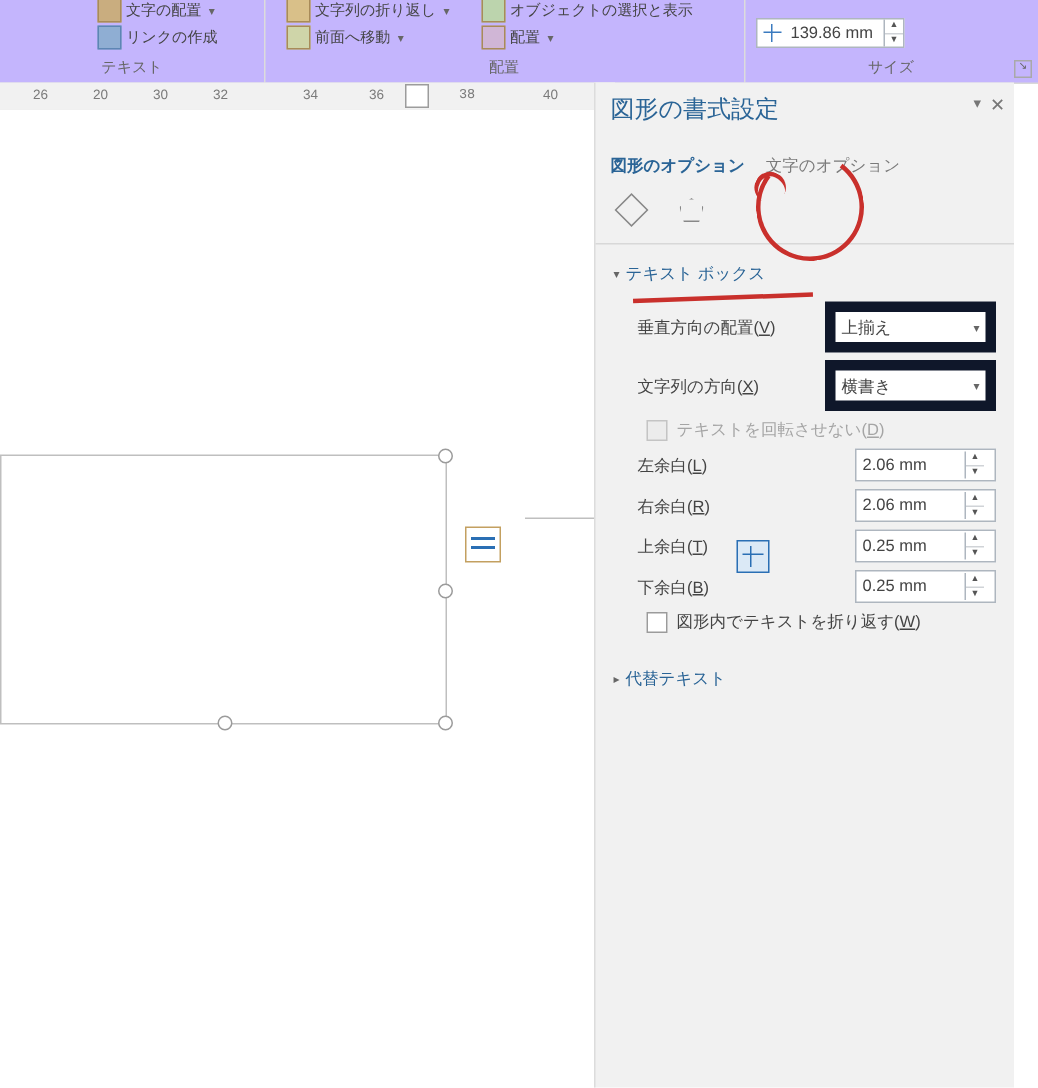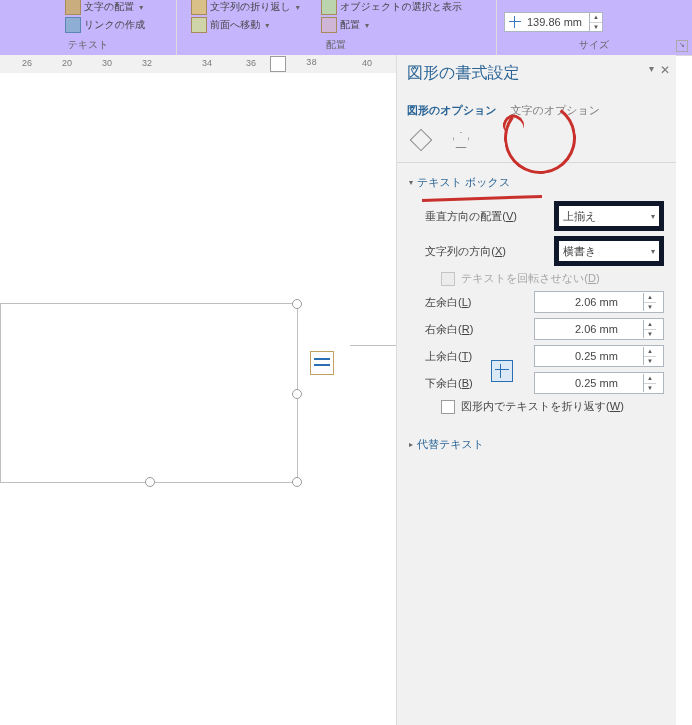--- a/index.html
+++ b/index.html
@@ -136,31 +136,31 @@
   .section{padding:6px 12px;}
   .section-hdr{
     color:#2a6496;font-size:11px;cursor:pointer;
     display:flex;align-items:center;gap:4px;padding:6px 0;
   }
   .section-hdr .tri{font-size:8px;color:#666;}
   .row{display:flex;align-items:center;justify-content:space-between;margin:5px 0;}
   .row .lbl{font-size:11px;}
   .row .lbl u{text-decoration:underline;}
   .combo{
-    width:92px;height:20px;border:5px solid #0f172a;background:#fff;
+    width:92px;height:20px;border:7px solid #0f172a;background:#fff;
     display:flex;align-items:center;justify-content:space-between;
     padding:0 4px;font-size:11px;color:#444;
   }
   .combo .chev{font-size:8px;color:#666;}
   .numbox{
     width:92px;height:20px;border:1px solid #aeb6bf;background:#fff;
-    display:flex;align-items:center;padding-left:36px;
+    display:flex;align-items:center;
   }
   .numbox input{border:none;width:64px;font-size:11px;padding:0 4px;outline:none;color:#444;background:transparent;}
-  .chk{display:flex;align-items:center;gap:6px;font-size:11px;margin:5px 16px;}
+  .chk{display:flex;align-items:center;gap:6px;font-size:11px;margin:5px 6px;}
   .chk .box{width:12px;height:12px;border:1px solid #9b9b9b;background:#fff;display:flex;align-items:center;justify-content:center;font-size:10px;}
   .chk.disabled{color:#a5a5a5;}
   .chk.disabled .box{border-color:#c4c4c4;background:#ececec;}
   .chk.checked .box::after{content:"✓";color:#444;font-size:9px;}
   .indent{padding-left:16px;}
   
   .anno{position:absolute;pointer-events:none;}
   .anno.circle{
     left:504px;top:102px;width:66px;height:66px;
     border:3px solid #c9302c;border-radius:50% 50% 50% 50%;

